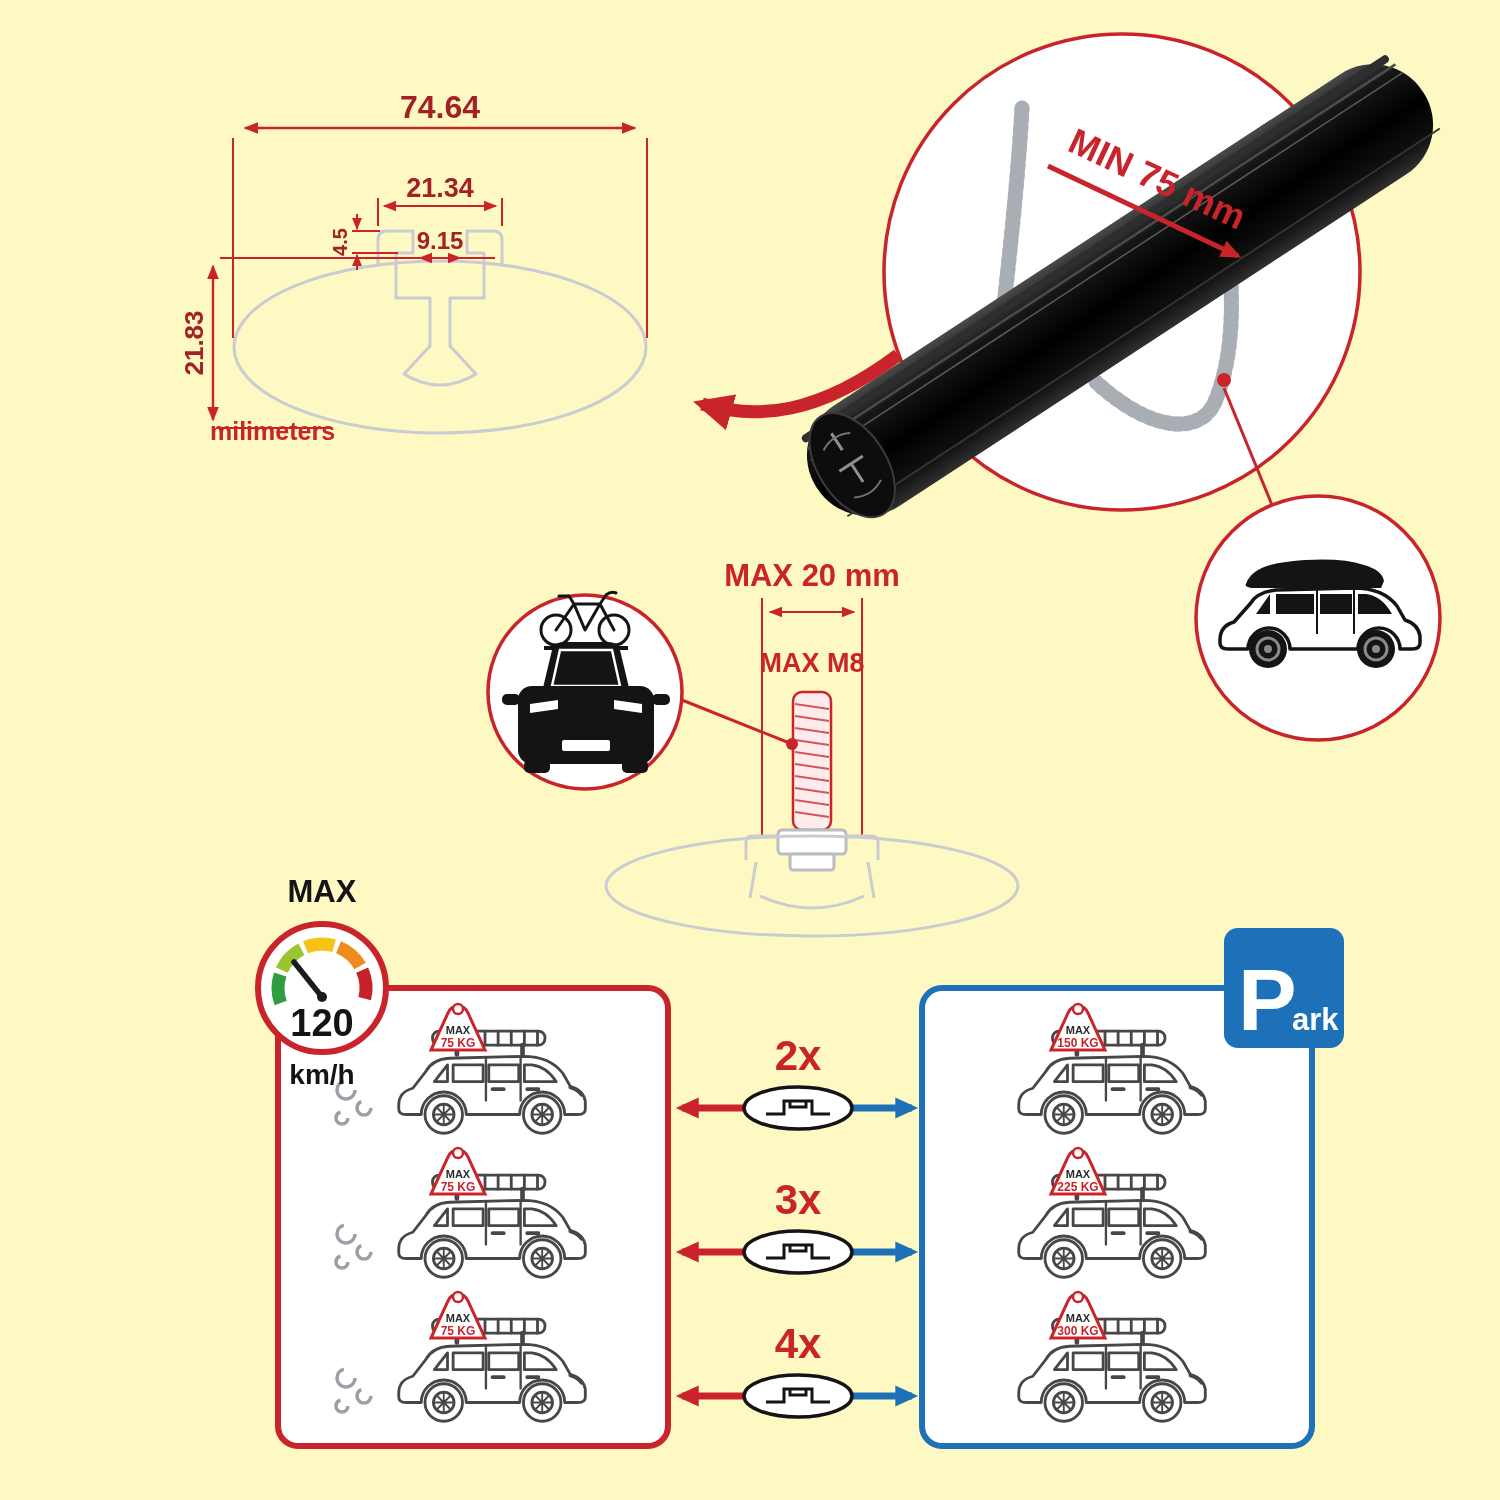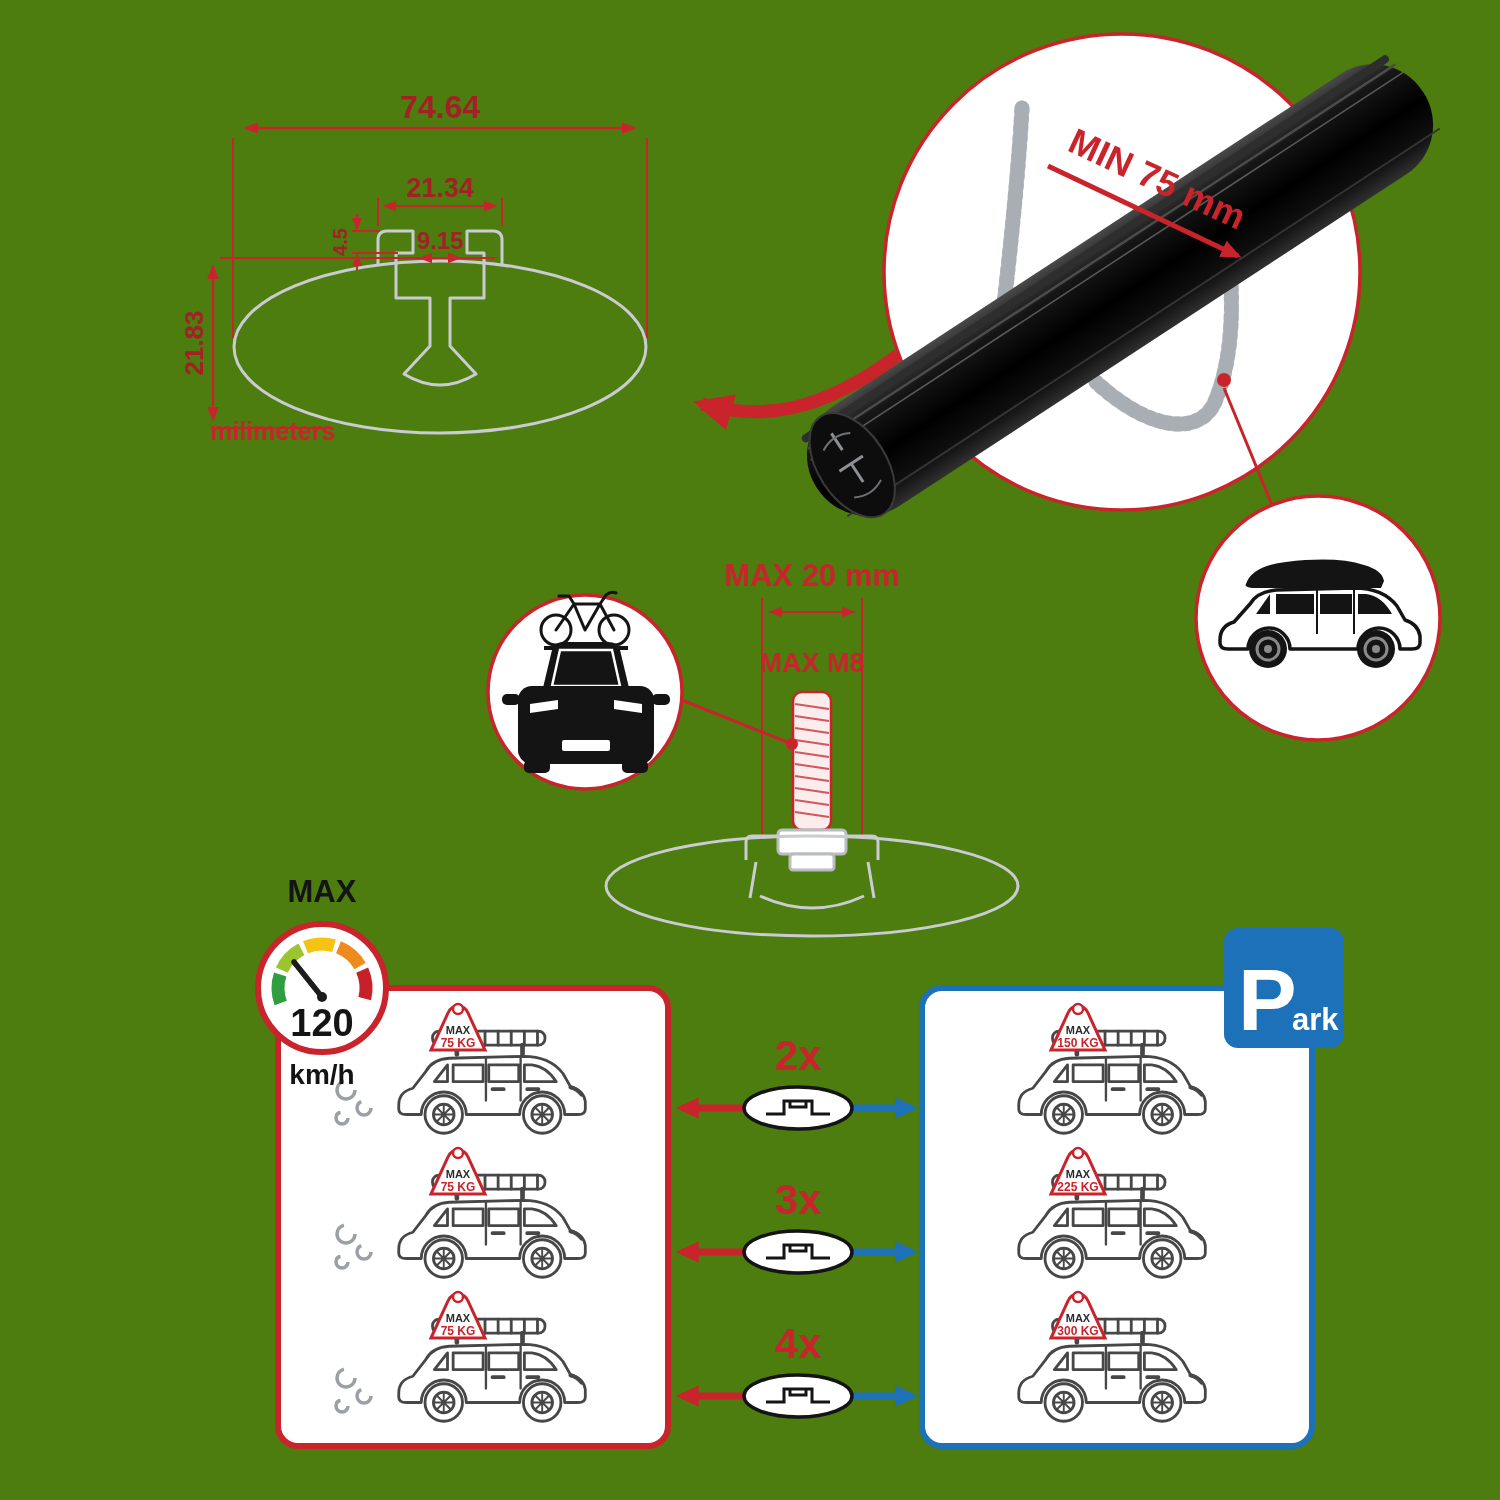--- a/index.html
+++ b/index.html
@@ -1,16 +1,16 @@
 <!DOCTYPE html>
 <html><head>
 <meta charset="utf-8">
 <style>
   html,body{margin:0;padding:0;background:#fff;}
-  #stage{position:relative;width:1500px;height:1500px;background:#4d7c0f;overflow:hidden;}
+  #stage{position:relative;width:1500px;height:1500px;background:#fef9c3;overflow:hidden;}
   svg{position:absolute;left:0;top:0;}
   text{font-family:"Liberation Sans",sans-serif;}
   .mid{text-anchor:middle;}
   .num{fill:#a32126;font-weight:bold;}
   .redlbl{fill:#c9242b;font-weight:bold;}
   .blklbl{fill:#141414;font-weight:bold;}
   .whtlbl{fill:#ffffff;font-weight:bold;}
   .flagmax{fill:#2b2b2b;font-weight:bold;text-anchor:middle;}
   .flagwt{fill:#c9242b;font-weight:bold;text-anchor:middle;}
 </style>

